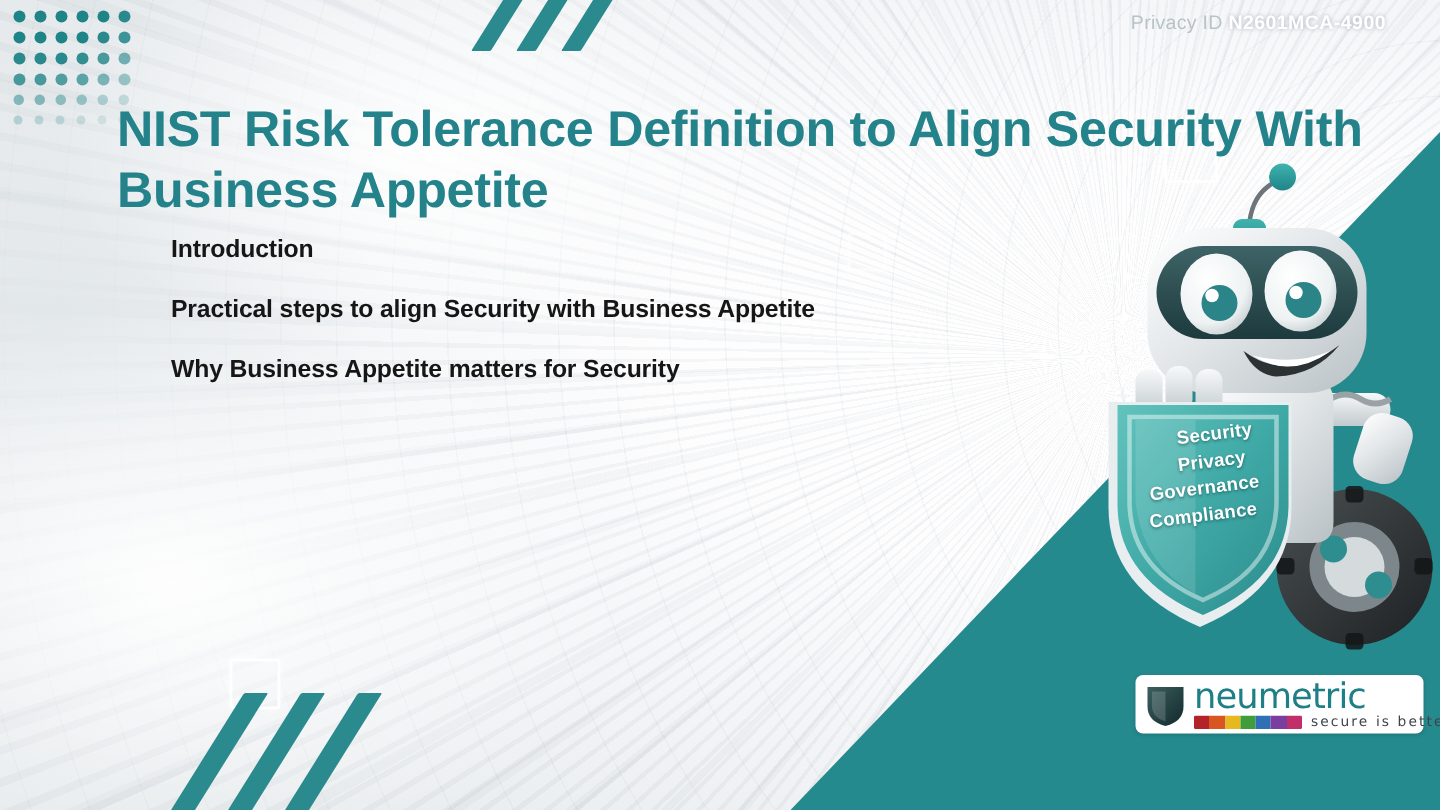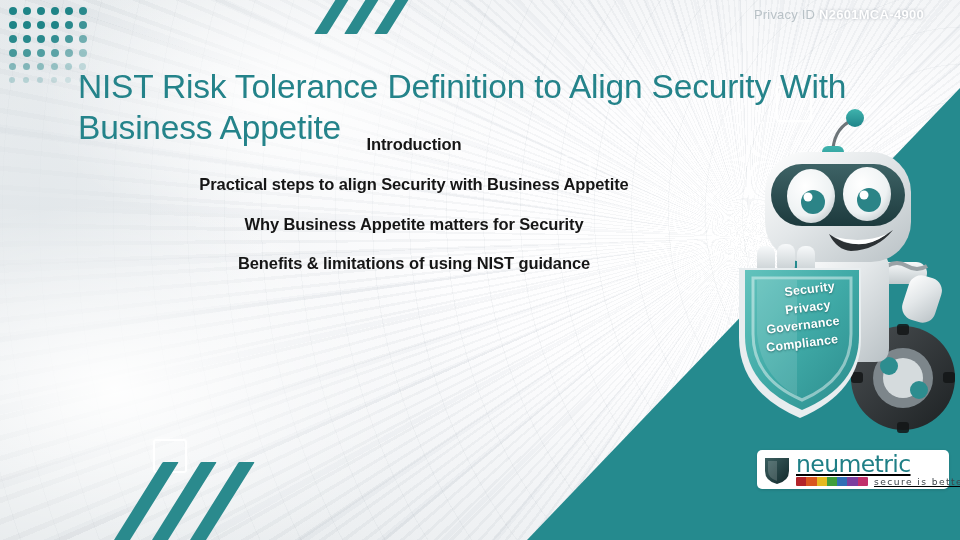--- a/index.html
+++ b/index.html
@@ -99,26 +99,26 @@
     position:absolute;right:36px;top:7px;
     font-size:13px;letter-spacing:.2px;
     color:#b9c2c7;white-space:nowrap;
   }
   .article-id b{color:#ffffff;font-weight:700;letter-spacing:.3px;
      text-shadow:0 0 3px rgba(120,130,140,.55);}
 
   
   .title{
     position:absolute;left:78px;top:44px;width:850px;
-    color:#24838A;font-weight:400;font-size:33.5px;line-height:41px;
+    color:#24838A;font-weight:700;font-size:33.5px;line-height:41px;
     letter-spacing:-0.2px;
   }
 
   
-  .toc{position:absolute;left:114px;top:134px;width:600px;text-align:center;}
+  .toc{position:absolute;left:114px;top:156px;width:600px;}
   .toc-item{
     color:#161616;font-weight:700;font-size:16.5px;line-height:20px;
     margin-bottom:19.8px;letter-spacing:-.1px;
   }
 
   
   .robot{position:absolute;left:737px;top:104px;width:223px;height:330px;}
   .robot svg{display:block;width:100%;height:100%;}
   .shield-text{
     position:absolute;left:8px;top:178px;width:118px;
@@ -132,21 +132,20 @@
   .shield-text span:nth-child(2){margin-left:10px;}
   .shield-text span:nth-child(3){margin-left:-4px;}
   .shield-text span:nth-child(4){margin-left:-10px;}
 
   
   .logo{
     position:absolute;left:757px;top:450px;width:192px;height:39px;
     background:#ffffff;border-radius:5px;
     display:flex;align-items:center;padding:0 6px;box-sizing:border-box;
     box-shadow:0 1px 3px rgba(0,0,0,.15);
-    text-decoration:underline;
   }
   .logo-shield{width:28px;height:31px;flex:0 0 auto;margin-right:5px;}
   .logo-right{flex:1 1 auto;}
   .logo-word{
     font-size:23.5px;font-weight:400;color:#1F7F86;line-height:22px;
     letter-spacing:-.6px;font-family:"DejaVu Sans", sans-serif;
   }
   .logo-sub{display:flex;align-items:center;margin-top:1px;}
   .logo-bar{display:flex;height:9px;width:72px;border-radius:1px;overflow:hidden;}
   .logo-bar i{flex:1 1 auto;display:block;}
@@ -226,21 +225,20 @@
     <span>Privacy ID</span>
     <b>N2601MCA-4900</b>
   </div>
 
   <h1 class="title">NIST Risk Tolerance Definition to Align Security With Business Appetite</h1>
 
   <div class="toc">
     <div class="toc-item">Introduction</div>
     <div class="toc-item">Practical steps to align Security with Business Appetite</div>
     <div class="toc-item">Why Business Appetite matters for Security</div>
-    <div class="toc-item">Benefits &amp; limitations of using NIST guidance</div>
   </div>
 
   <div class="robot">
     <svg viewBox="0 0 223 330" xmlns="http://www.w3.org/2000/svg">
       <defs>
         <linearGradient id="gMetal" x1="0" y1="0" x2="1" y2="1">
           <stop offset="0" stop-color="#ffffff"></stop>
             <stop offset=".45" stop-color="#e3e7e9"></stop>
             <stop offset="1" stop-color="#b9c1c5"></stop>
         </linearGradient>

